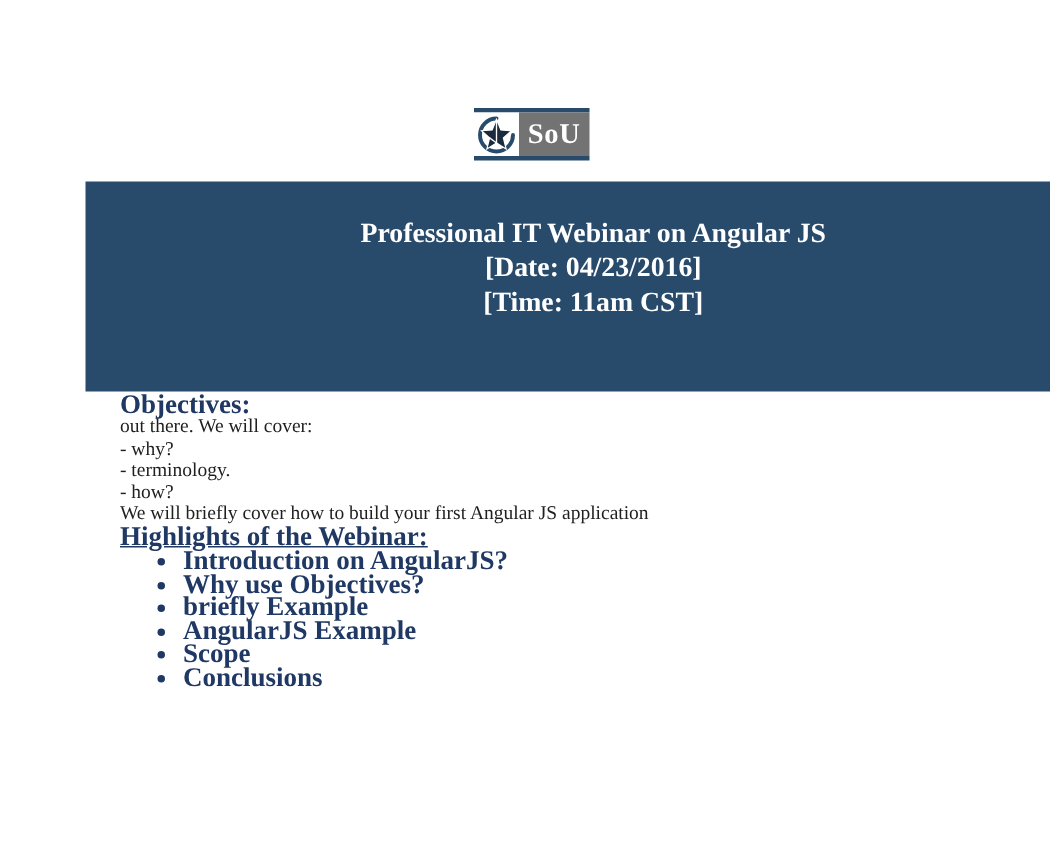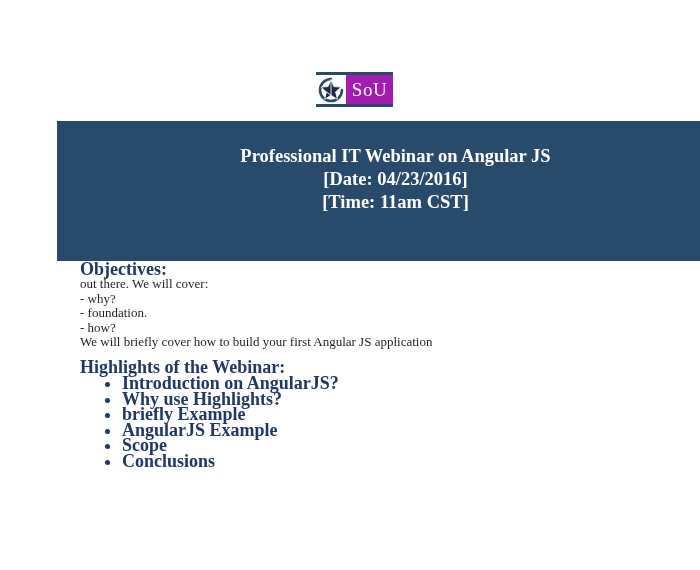--- a/index.html
+++ b/index.html
@@ -25,23 +25,23 @@
   .logo-row { display: flex; height: 29px; }
   .logo-star-cell {
     width: 30px;
     background: #ffffff;
     display: flex;
     align-items: center;
     justify-content: center;
   }
   .logo-text-cell {
     flex: 1;
-    background: #a21caf;
+    background: #737373;
     color: #ffffff;
-    font-weight: normal;
+    font-weight: bold;
     font-size: 19px;
     display: flex;
     align-items: center;
     justify-content: center;
     letter-spacing: 0.5px;
   }
 
   
   .banner {
     position: absolute;
@@ -78,21 +78,22 @@
     font-weight: bold;
     font-size: 18px;
     line-height: 15px;
   }
   .body-line {
     font-size: 13px;
     line-height: 14.6px;
     white-space: nowrap;
   }
   .highlights-heading {
-    margin-top: 10px;
+    margin-top: 0;
+    text-decoration: underline;
   }
   .bullet-list {
     list-style: disc;
     padding-left: 42px;
     margin-top: 1px;
   }
   .bullet-list li {
     color: #1f3864;
     font-weight: bold;
     font-size: 18px;
@@ -133,34 +134,34 @@
 
     <div class="section-heading">Objectives:</div>
 
     <div>
 
 
         <div class="body-line">out there. We will cover:</div>
 
         <div class="body-line">- why?</div>
 
-        <div class="body-line">- foundation.</div>
+        <div class="body-line">- terminology.</div>
 
         <div class="body-line">- how?</div>
 
         <div class="body-line">We will briefly cover how to build your first Angular JS application</div>
       </div>
 
     <div class="section-heading highlights-heading">Highlights of the Webinar:</div>
 
     <ul class="bullet-list">
 
         <li>Introduction on AngularJS?</li>
 
-        <li>Why use Highlights?</li>
+        <li>Why use Objectives?</li>
 
         <li>briefly Example</li>
 
         <li>AngularJS Example</li>
 
         <li>Scope</li>
 
         <li>Conclusions</li>
       </ul>
 

